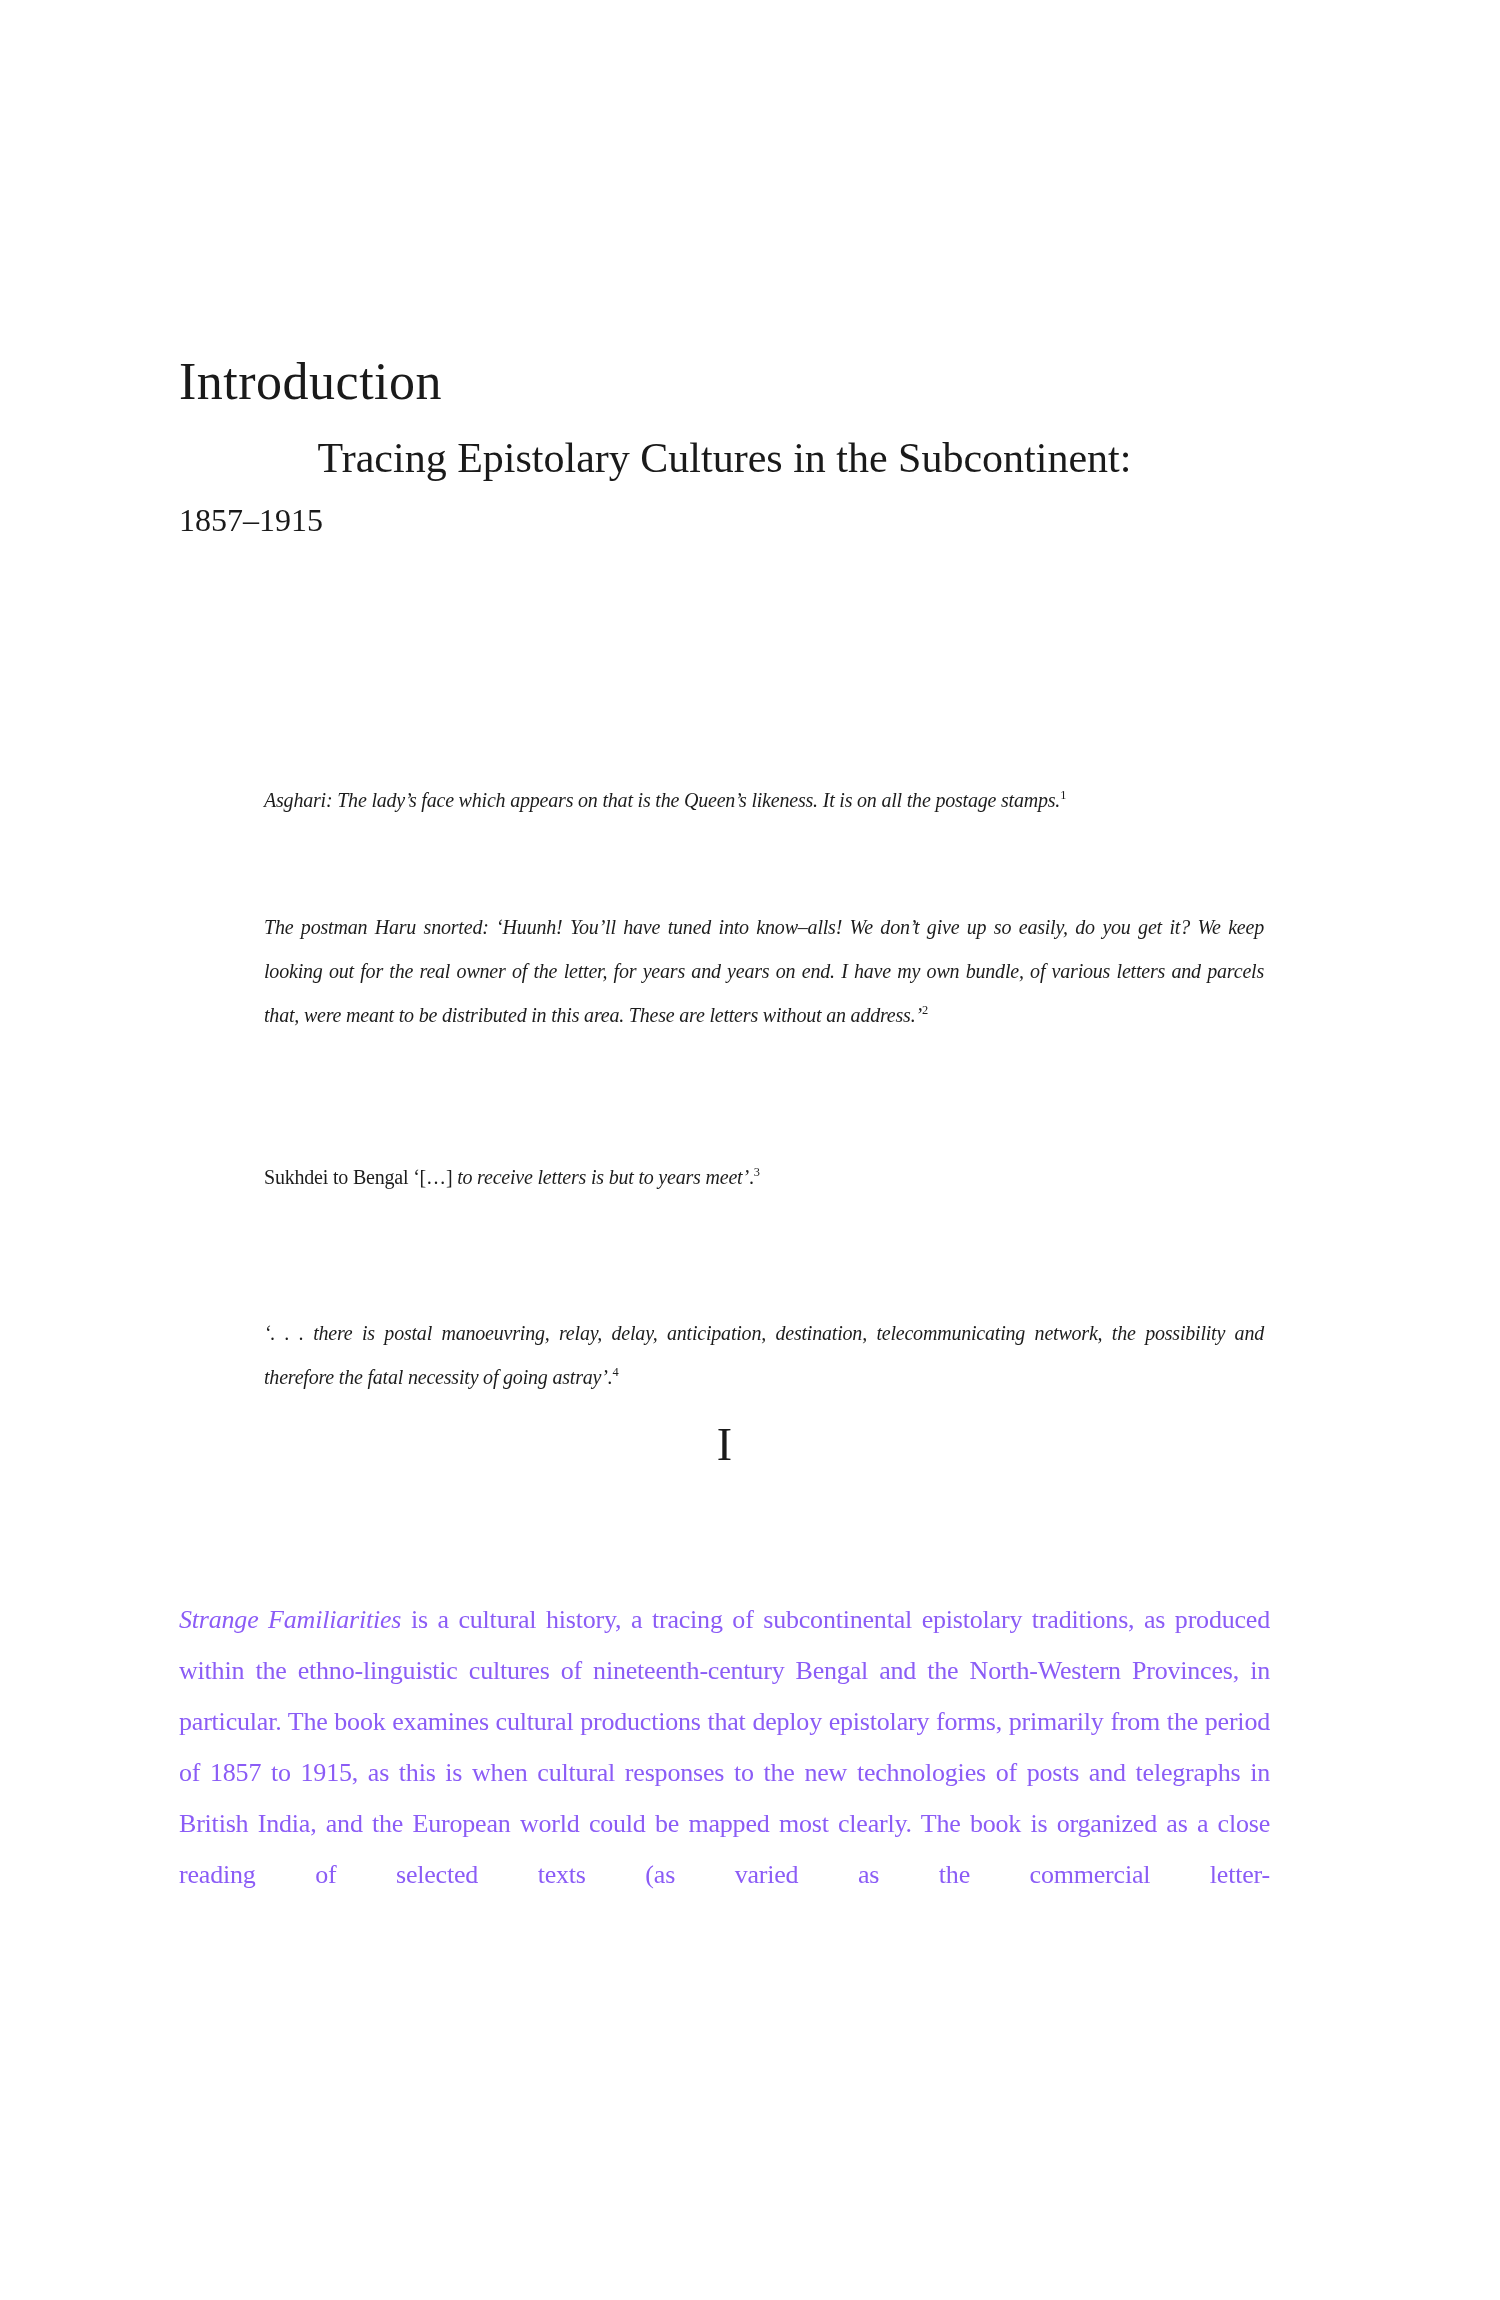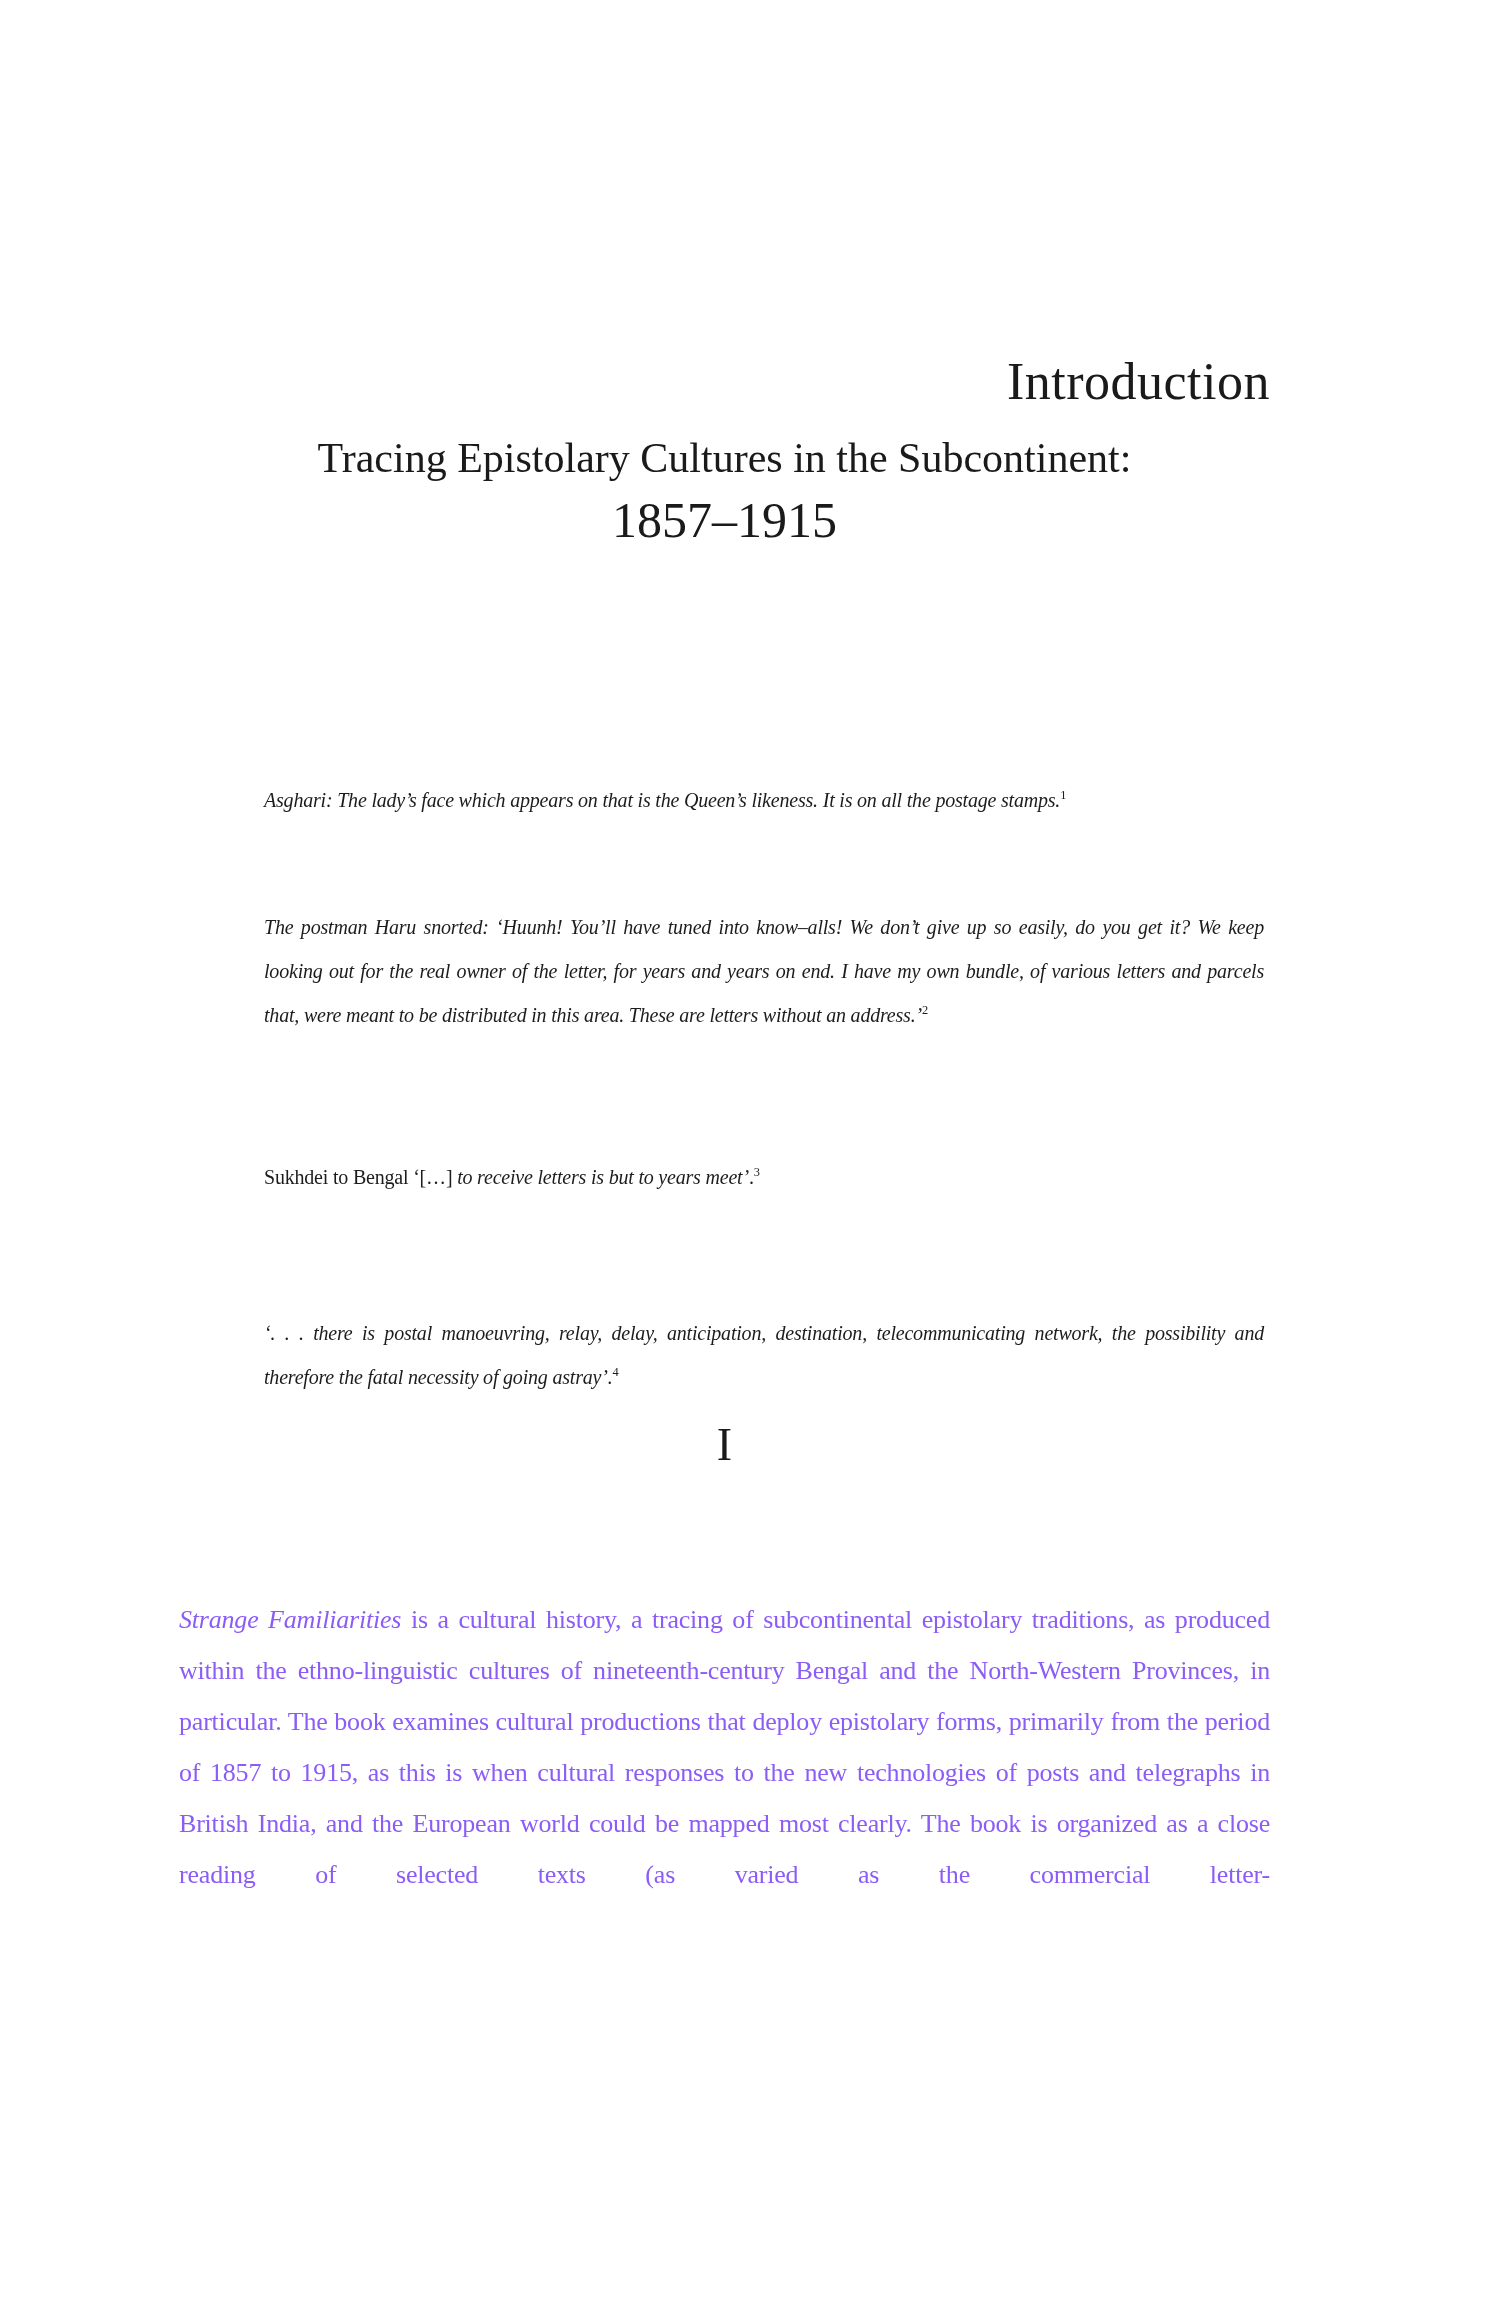--- a/index.html
+++ b/index.html
@@ -14,32 +14,32 @@
     background: #ffffff;
     font-family: "Liberation Serif", "DejaVu Serif", serif;
     color: #1a1a1a;
     overflow: hidden;
   }
   .abs { position: absolute; }
 
   .chapter-title {
     left: 179px; width: 1091px; top: 352px;
     font-size: 52px; line-height: 60px;
-    text-align: right;
+    text-align: left;
     letter-spacing: 0.5px;
   }
   .chapter-subtitle {
     left: 179px; width: 1091px; top: 428px;
     font-size: 42px; line-height: 60px;
     text-align: center;
   }
   .chapter-subtitle-dates {
     left: 179px; width: 1091px; top: 490px;
-    font-size: 50px; line-height: 60px;
-    text-align: center;
+    font-size: 32px; line-height: 60px;
+    text-align: left;
   }
 
   .epigraph {
     left: 264px; width: 1000px;
     font-size: 20px; line-height: 44px;
     font-style: italic;
     text-align: justify;
     letter-spacing: -0.2px;
     color: #1c1c1c;
   }

